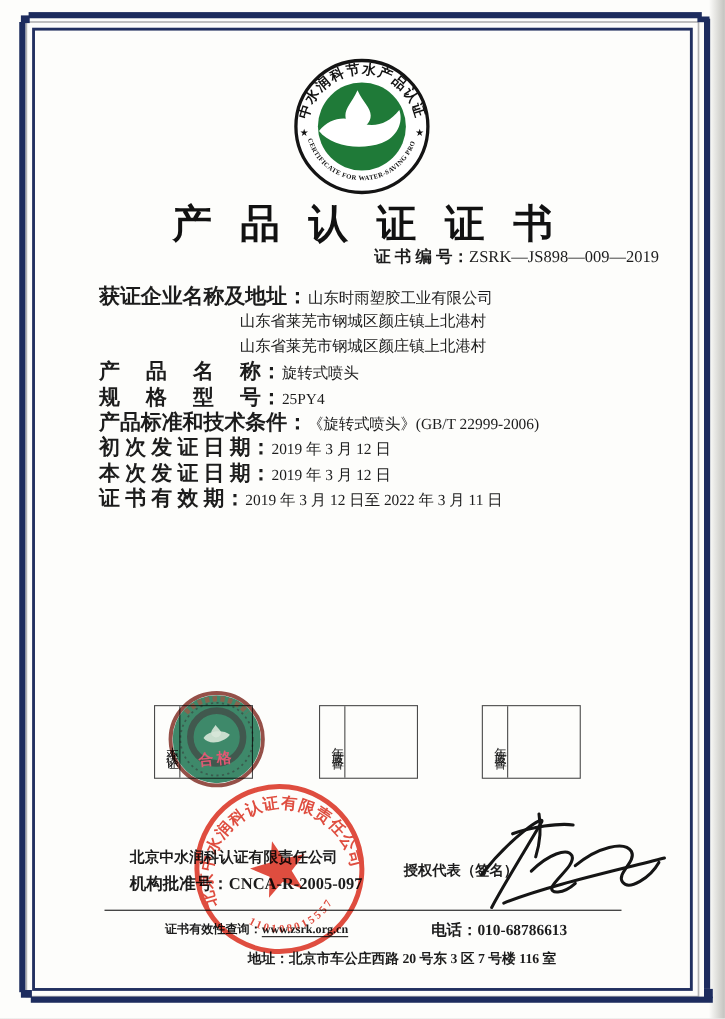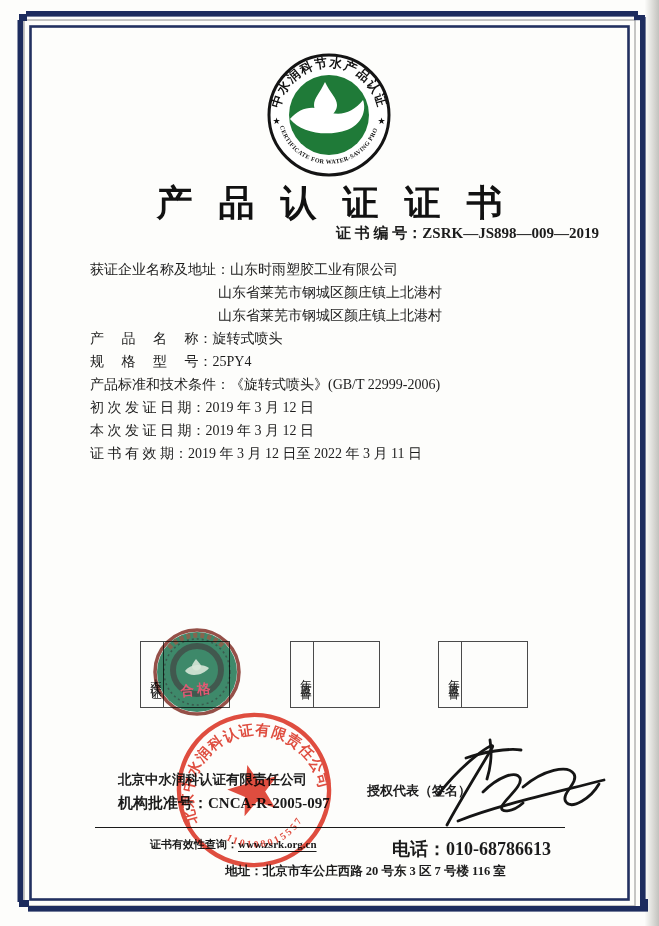--- a/index.html
+++ b/index.html
@@ -9,44 +9,44 @@
     font-family:"Liberation Serif","DejaVu Serif",serif;color:#1c1c1c;overflow:hidden;
   }
   .abs{position:absolute;}
   svg{display:block;}
   
   .doc-title{left:0;top:179px;width:100%;text-align:center;font-size:36px;font-weight:bold;
     letter-spacing:26px;margin-left:13px;color:#111;}
   
   .certno{top:224px;right:60px;font-size:15px;white-space:nowrap;}
   .certno .lbl{font-weight:bold;text-align:right;}
-  .certno .val{font-weight:bold;font-family:"Liberation Serif",serif;}
+  .certno .val{font-weight:normal;font-family:"Liberation Serif",serif;}
   
   .fields{left:90px;top:258px;width:486px;font-size:14px;line-height:23px;}
   .frow{white-space:nowrap;height:23px;}
-  .frow .flabel{font-weight:normal;font-size:14px;}
+  .frow .flabel{font-weight:bold;font-size:19px;}
   .frow .fvalue{font-weight:normal;}
   .fcont{padding-left:128px;height:23px;}
   
   .statement{left:88px;top:505px;width:488px;font-size:14px;line-height:23.5px;
     text-align:justify;text-indent:2em;}
   
   .sbox{width:88px;height:65px;border:1.6px solid #4a4a4a;display:flex;background:transparent;}
   .sbox .vlabel{width:22px;border-right:1.6px solid #4a4a4a;writing-mode:vertical-rl;
     text-orientation:upright;font-size:11.5px;letter-spacing:3px;text-align:center;
     padding-top:3px;font-weight:normal;}
   .sbox .sblank{flex:1;}
   
   .f-company{left:118px;top:771px;font-size:13.5px;font-weight:bold;}
   .f-approval{left:118px;top:794px;font-size:15px;font-weight:bold;}
   .f-auth{left:367px;top:782px;font-size:13px;font-weight:bold;}
   .f-rule{left:95px;top:827px;width:470px;border-top:1.6px solid #1a1a1a;height:0;}
   .f-query{left:150px;top:837px;font-size:11px;font-weight:bold;}
   .f-query .url{text-decoration:underline;text-underline-offset:3px;}
-  .f-phone{left:392px;top:837px;font-size:18px;font-weight:bold;}
+  .f-phone{left:392px;top:837px;font-size:14px;font-weight:bold;}
   .f-address{left:0;top:863px;width:100%;text-align:center;font-size:12.5px;font-weight:bold;padding-left:36px;}
   .blend{mix-blend-mode:multiply;}
 </style>
 </head>
 <body>
 
 <div class="page">
 
   <svg class="abs" style="left:0;top:0" width="659" height="926" viewBox="0 0 659 926">
     <rect x="24" y="20" width="611" height="886" fill="none" stroke="#b3b3b3" stroke-width="1.5"></rect>

